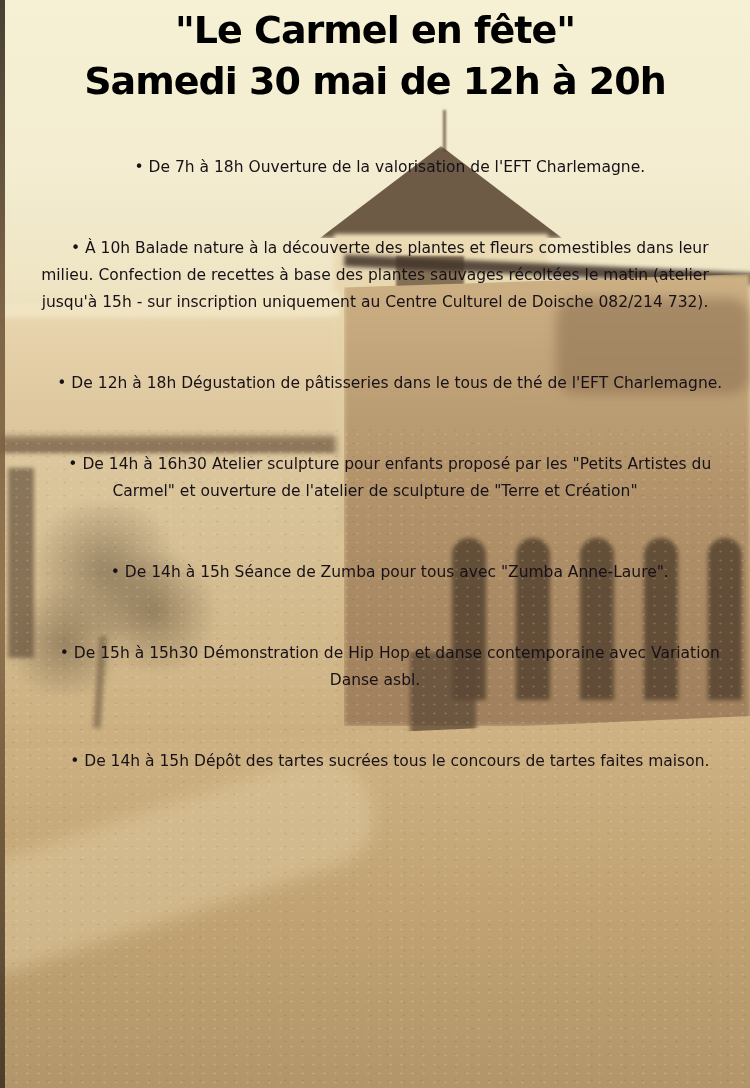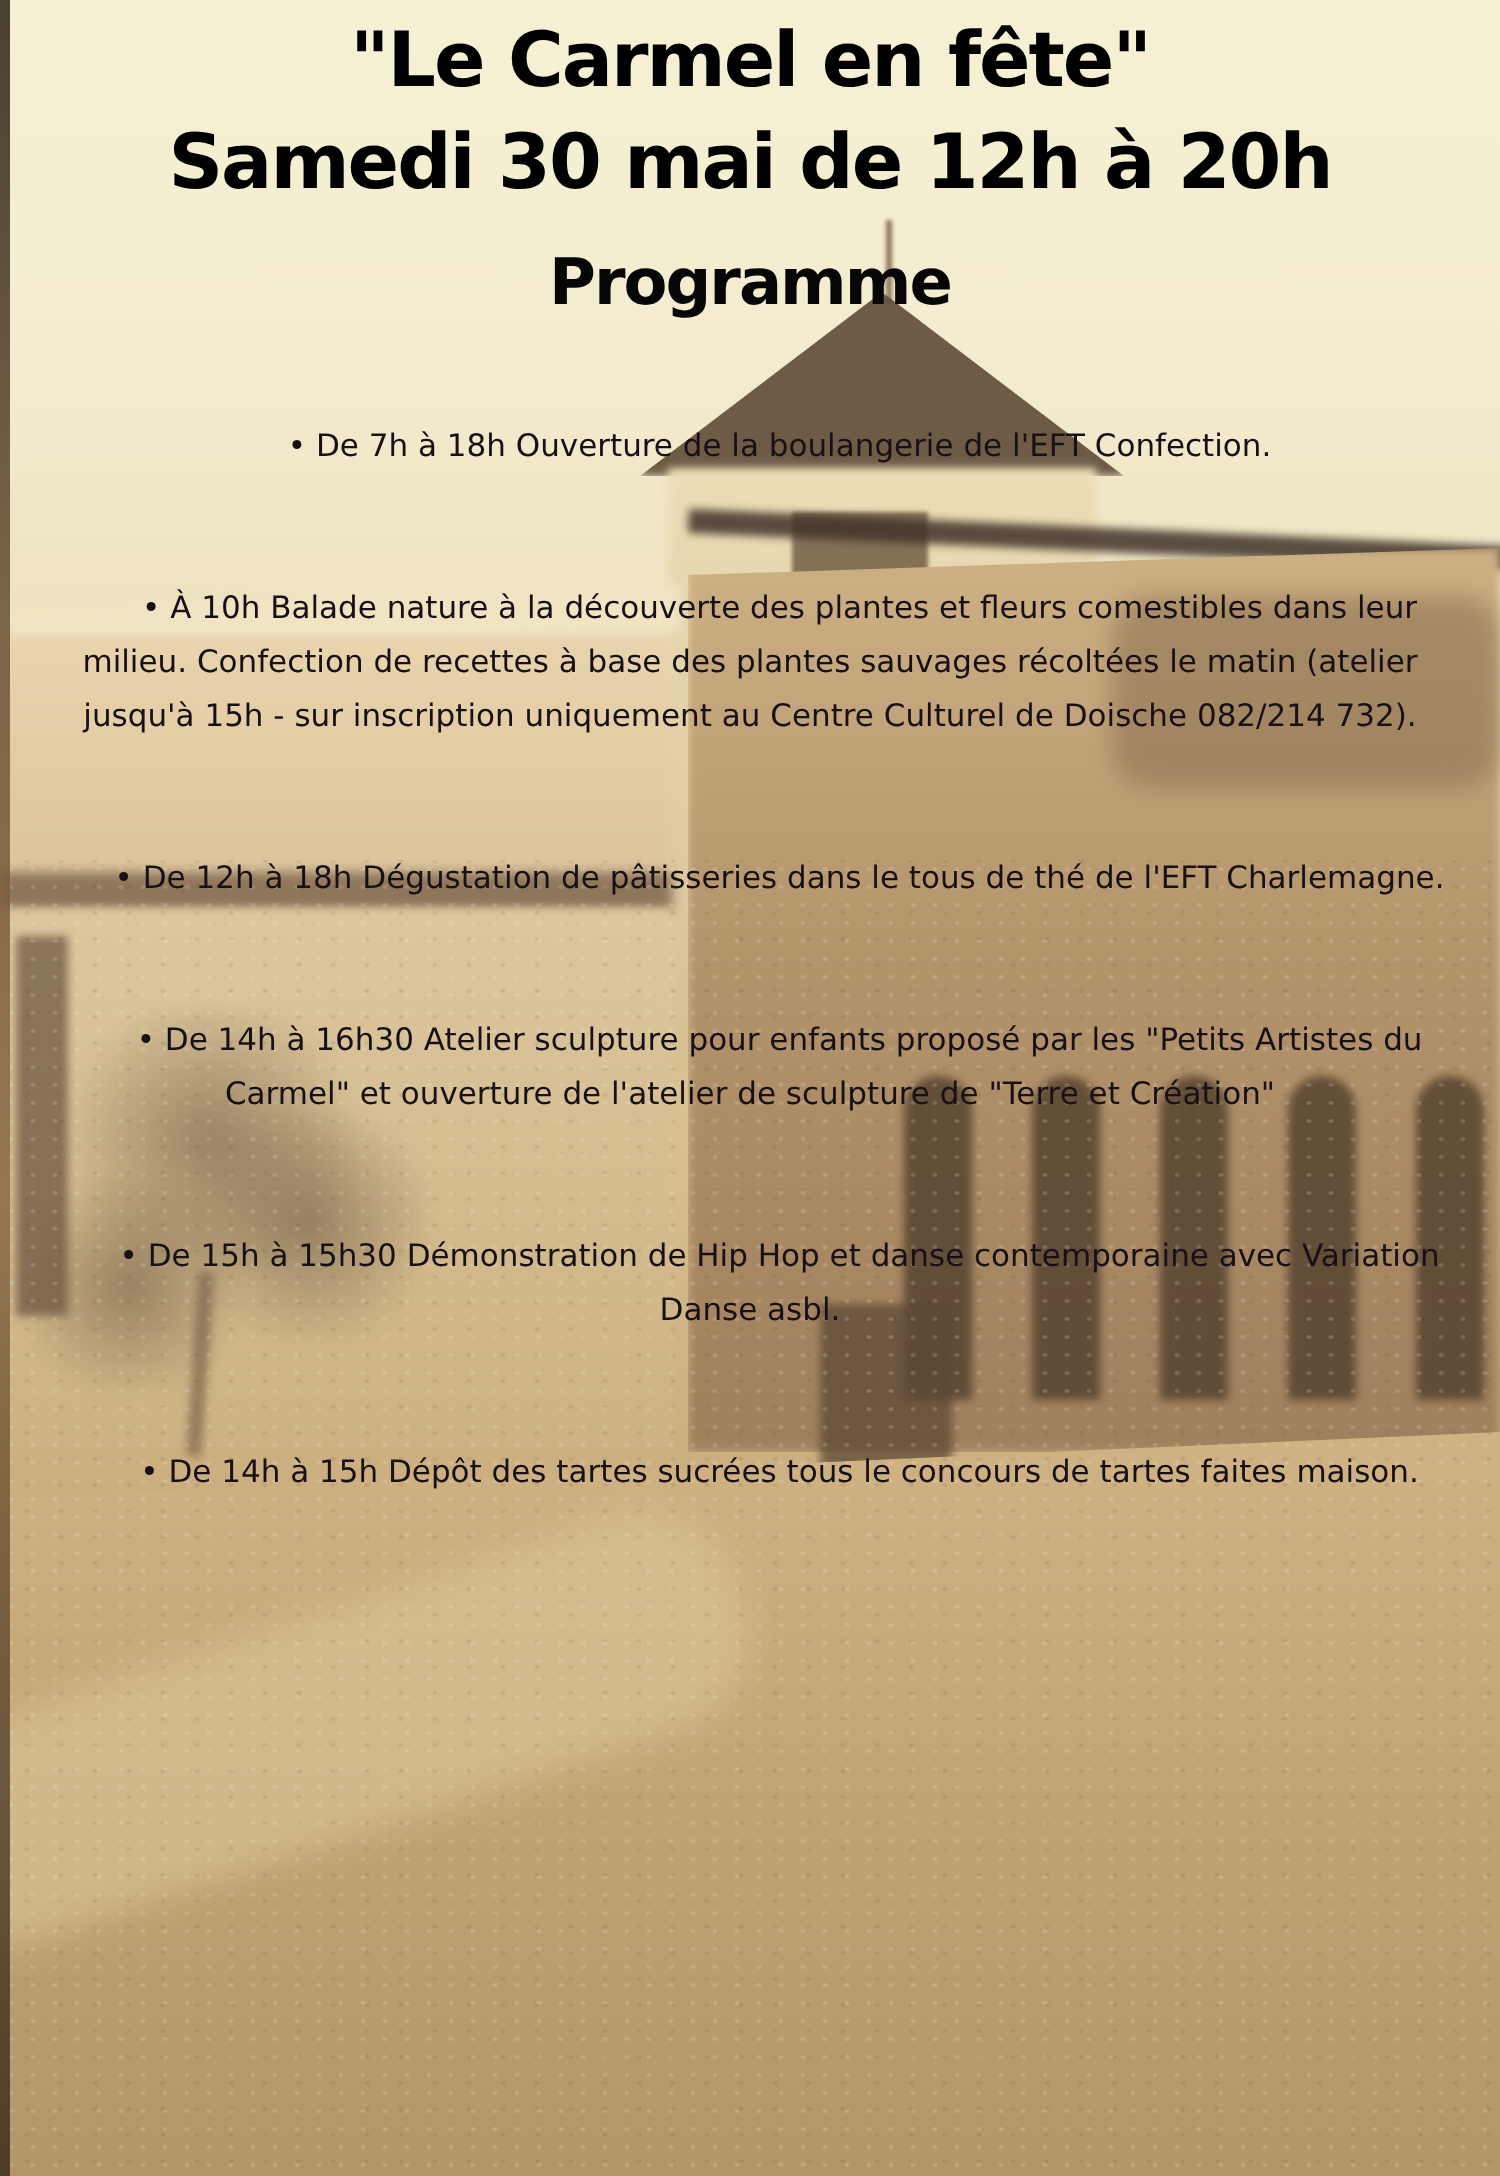--- a/index.html
+++ b/index.html
@@ -100,43 +100,45 @@
     <div class="tree-blob tb2"></div>
     <div class="tree-blob tb3"></div>
     <div class="tree-trunk"></div>
     <div class="grain"></div>
     <div class="left-strip"></div>
   </div>
 
   <div class="content">
     <div class="title-line first">"Le Carmel en fête"</div>
     <div class="title-line">Samedi 30 mai de 12h à 20h</div>
-    <div class="programme">Programme</div>
 
     <div class="program-list">
     <div class="program-item">
-      <span class="time">• De 7h à 18h</span><span class="item-text"> Ouverture de la boulangerie de l'EFT Confection.</span>
+      <span class="time">• De 7h à 18h</span><span class="item-text"> Ouverture de la valorisation de l'EFT Charlemagne.</span>
     </div>
 
     <div class="program-item">
       <span class="time">• À 10h</span><span class="item-text"> Balade nature à la découverte des plantes et fleurs comestibles dans leur
 milieu. Confection de recettes à base des plantes sauvages récoltées le matin (atelier
 jusqu'à 15h - sur inscription uniquement au Centre Culturel de Doische 082/214 732).</span>
     </div>
 
 
     <div class="program-item">
       <span class="time">• De 12h à 18h</span><span class="item-text"> Dégustation de pâtisseries dans le tous de thé de l'EFT Charlemagne.</span>
     </div>
 
     <div class="program-item">
       <span class="time">• De 14h à 16h30</span><span class="item-text"> Atelier sculpture pour enfants proposé par les "Petits Artistes du
 Carmel" et ouverture de l'atelier de sculpture de "Terre et Création"</span>
     </div>
 
+    <div class="program-item">
+      <span class="time">• De 14h à 15h</span><span class="item-text"> Séance de Zumba pour tous avec "Zumba Anne-Laure".</span>
+    </div>
 
     <div class="program-item">
       <span class="time">• De 15h à 15h30</span><span class="item-text"> Démonstration de Hip Hop et danse contemporaine avec Variation
 Danse asbl.</span>
     </div>
 
     <div class="program-item">
       <span class="time">• De 14h à 15h</span><span class="item-text"> Dépôt des tartes sucrées tous le concours de tartes faites maison.</span>
     </div>
 

